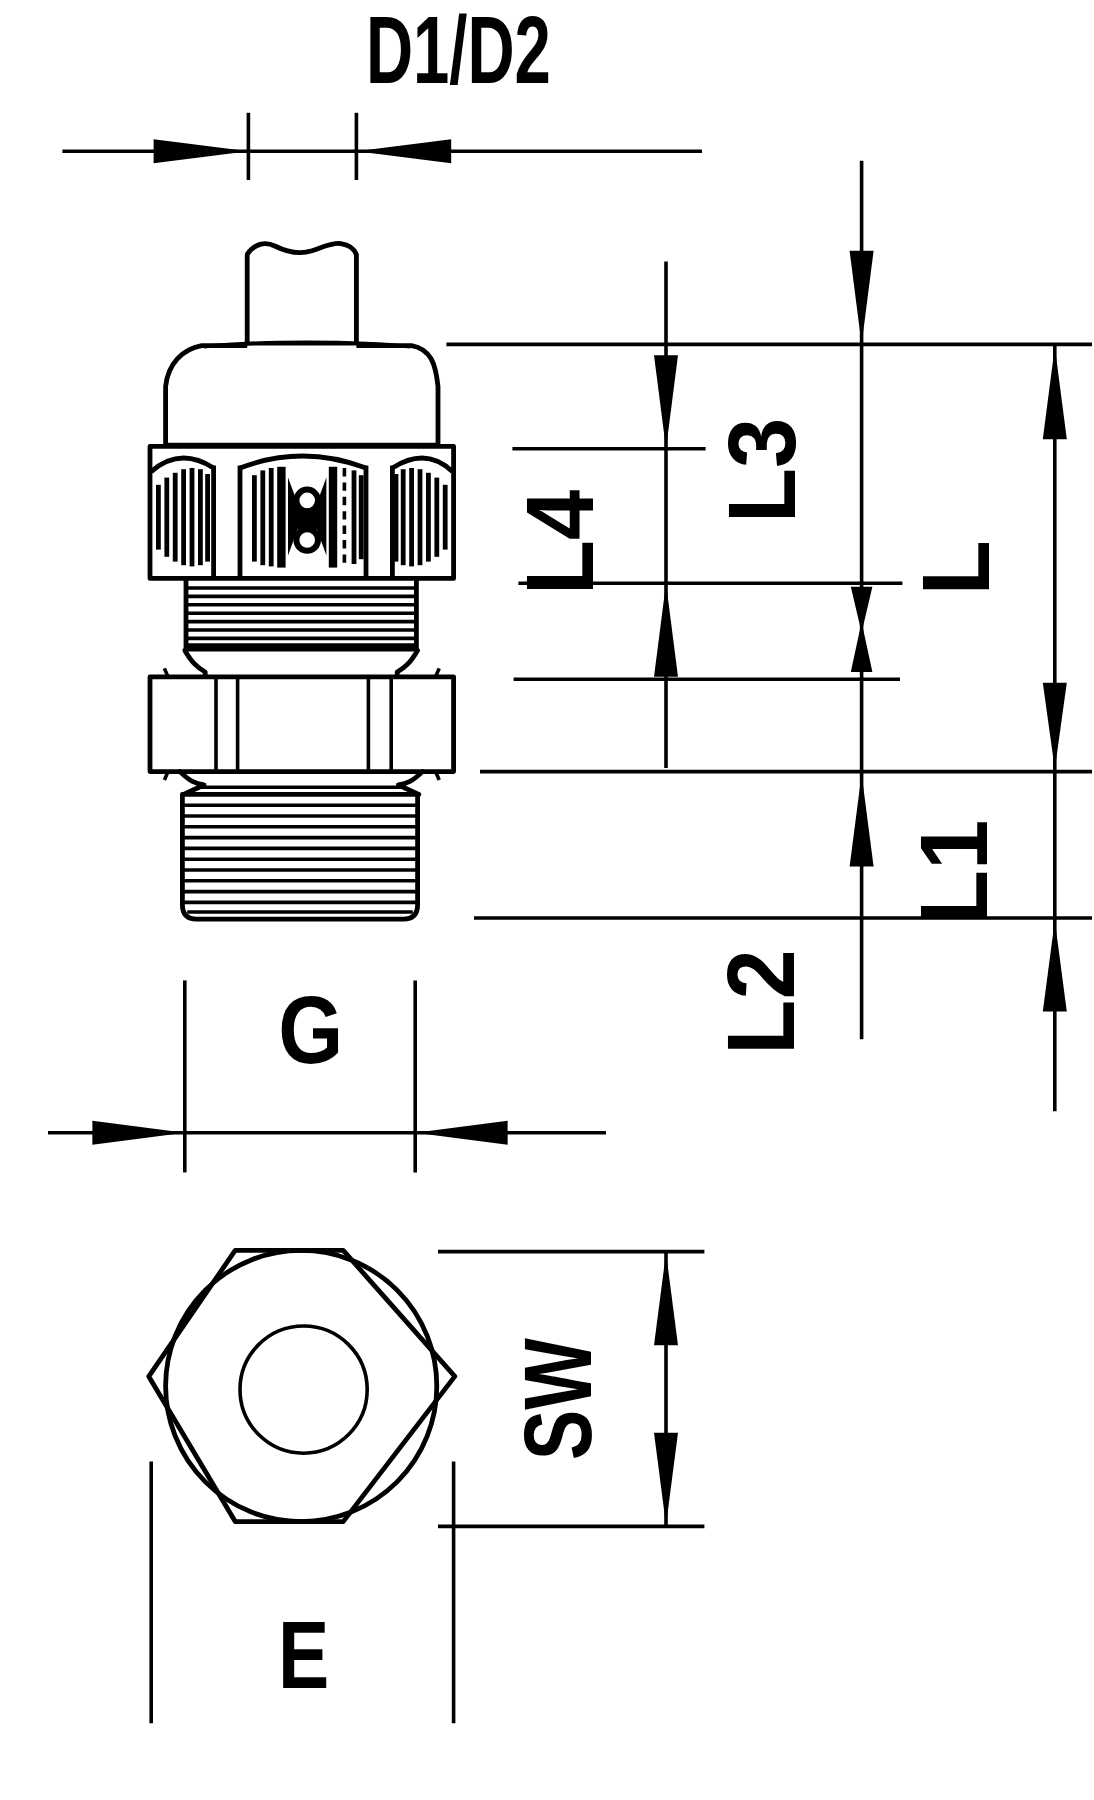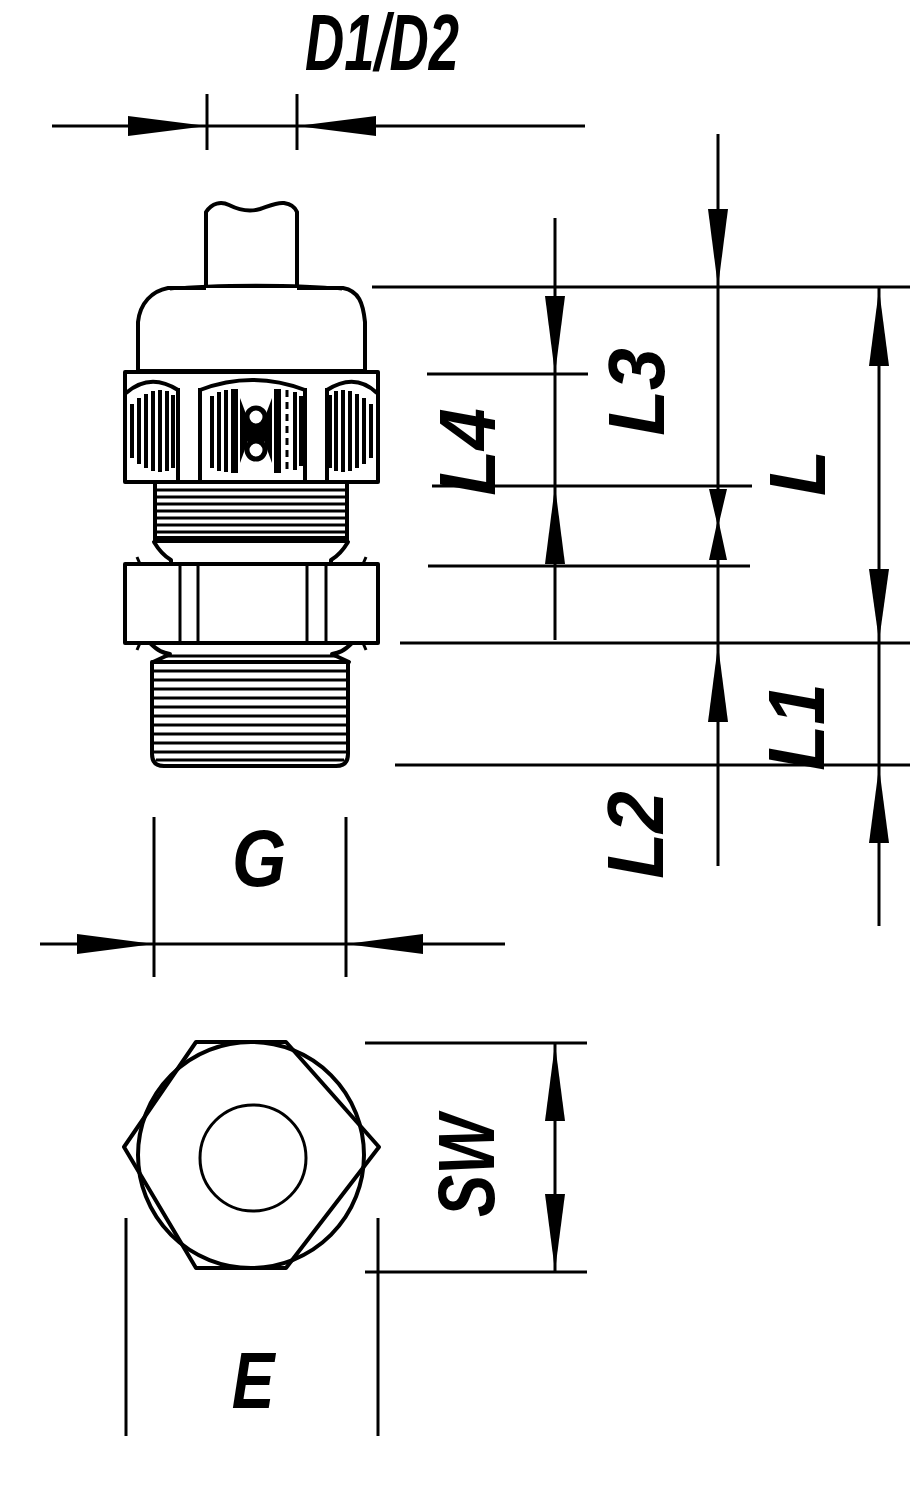--- a/index.html
+++ b/index.html
@@ -1,17 +1,17 @@
 <!DOCTYPE html>
 <html style="--line: #000000; --bg: #ffffff;"><head>
 <meta charset="utf-8">
 <style>
   :root { --line:#000000; --bg:#ffffff; }
   html,body { margin:0; padding:0; background:var(--bg); }
-  .stage { width:912px; height:1436px; position:relative; background:var(--bg);font-style:italic; }
+  .stage { width:912px; height:1436px; position:relative; background:var(--bg); }
   svg { display:block; }
   .ol   { stroke:var(--line); stroke-width:4; fill:none; stroke-linecap:round; stroke-linejoin:round; }
   .olw  { stroke:var(--line); stroke-width:4; fill:var(--bg); stroke-linejoin:round; }
   .thin { stroke:var(--line); stroke-width:3; fill:none; stroke-linecap:butt; }
   .knl  { stroke:var(--line); stroke-width:4; fill:none; stroke-linecap:butt; }
   .arr  { fill:var(--line); stroke:none; }
   .blk  { fill:var(--line); stroke:none; }
   .ring { stroke:var(--line); stroke-width:5; fill:none; }
   .dash { stroke:var(--line); stroke-width:3; fill:none; stroke-dasharray:7 5; }
   text  { font-family:"Liberation Sans", sans-serif; font-size:80px; font-weight:bold;

